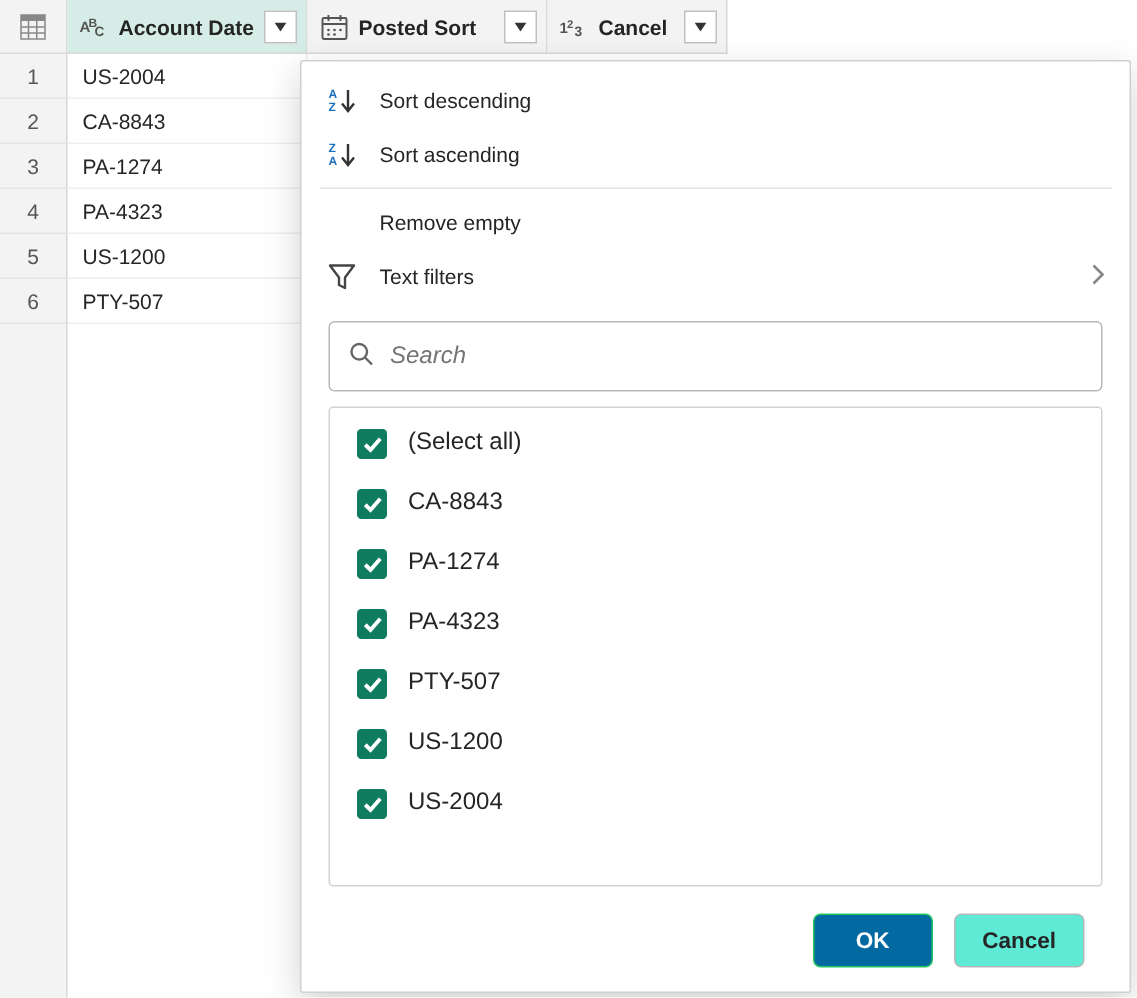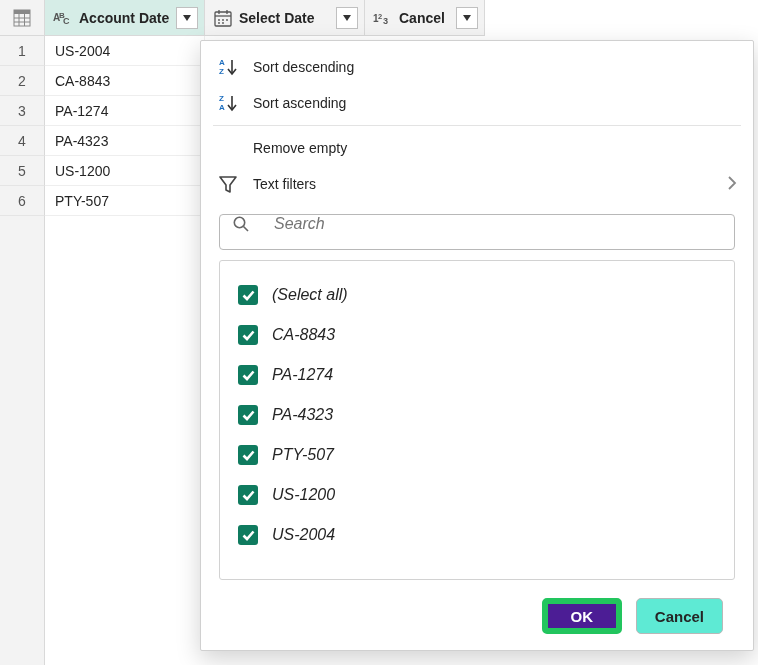--- a/index.html
+++ b/index.html
@@ -84,41 +84,40 @@
       cursor: pointer;
     }
     .menu-icon { width: 22px; display: inline-flex; justify-content: center; color: #3a3a3a; }
     .menu-icon svg { width: 20px; height: 20px; }
     .menu-sep { height:1px; background:#e3e3e3; margin: 4px 12px; }
     .menu-chevron { margin-left: auto; color: #888; }
     .menu-chevron svg { width: 10px; height: 16px; }
 
     .search-wrap { padding: 4px 18px 10px; }
     .search-box {
-      display: flex; align-items: flex-start;
+      display: flex; align-items: center;
       border: 1px solid #b8b8b8; border-radius: 4px;
-      height: 36px; padding: 0 12px; gap: 24px;
+      height: 47px; padding: 0 12px; gap: 10px;
     }
     .search-box svg { width: 18px; height: 18px; color: #666; }
     .search-box input {
       border: none; outline: none; flex: 1;
       font-size: 16px; font-style: italic; color: #777;
       background: transparent;
     }
 
     .checklist-wrap { padding: 0 18px; }
     .checklist {
       border: 1px solid #d2d2d2; border-radius: 3px;
       padding: 14px 18px 24px;
     }
     .check-row {
-      display: flex; align-items: center; gap: 14px;
+      display: flex; gap: 14px;
       height: 40px;
       font-size: 16px;
-      font-style: italic;
     }
     .chk {
       width: 20px; height: 20px;
       background: #0f7b5f;
       border-radius: 3px;
       display: inline-flex; align-items: center; justify-content: center;
       cursor: pointer;
     }
     .chk svg { width: 13px; height: 11px; stroke: #fff; stroke-width: 2.6; fill: none; }
 
@@ -127,21 +126,21 @@
       padding: 18px 30px 2px;
     }
     .btn {
       min-width: 80px; height: 36px;
       border-radius: 5px;
       font-size: 15px; font-weight: 600;
       display: inline-flex; align-items: center; justify-content: center;
       cursor: pointer;
       padding: 0 18px;
     }
-    .btn-primary { background: #4c1d95; color: #fff; border: 6px solid #22c55e; }
+    .btn-primary { background: #0369a1; color: #fff; border: 1px solid #22c55e; }
     .btn-secondary { background: #5eead4; color: #252525; border: 1px solid #b8b8b8; }
   </style>
 </head>
 <body>
 
 <div class="header-row">
   <div class="corner-cell">
     <svg viewBox="0 0 18 18">
         <rect x="1" y="1" width="16" height="16" fill="none" stroke="#888" stroke-width="1"></rect>
         <rect x="1" y="1" width="16" height="4" fill="#888"></rect>
@@ -173,21 +172,21 @@
           <line x1="2" y1="8" x2="18" y2="8" stroke="#555" stroke-width="1.3"></line>
           <line x1="6" y1="2" x2="6" y2="6" stroke="#555" stroke-width="1.3"></line>
           <line x1="14" y1="2" x2="14" y2="6" stroke="#555" stroke-width="1.3"></line>
           <circle cx="6" cy="12" r="0.9" fill="#555"></circle>
           <circle cx="10" cy="12" r="0.9" fill="#555"></circle>
           <circle cx="14" cy="12" r="0.9" fill="#555"></circle>
           <circle cx="6" cy="15" r="0.9" fill="#555"></circle>
           <circle cx="10" cy="15" r="0.9" fill="#555"></circle>
         </svg>
     </span>
-    <span>Select Date</span>
+    <span>Posted Sort</span>
     <span class="filter-btn">
       <svg viewBox="0 0 8 6">
           <polygon points="0,0 8,0 4,6" fill="#333"></polygon>
         </svg>
     </span>
   </div>
   <div class="col-header col-sales">
     <span class="type-icon">
       <svg viewBox="0 0 24 20">
           <text x="0" y="15" font-size="12" fill="#555">1</text>

